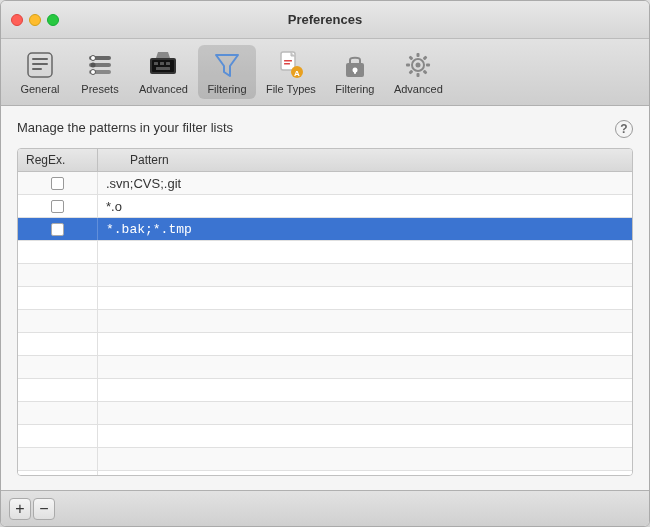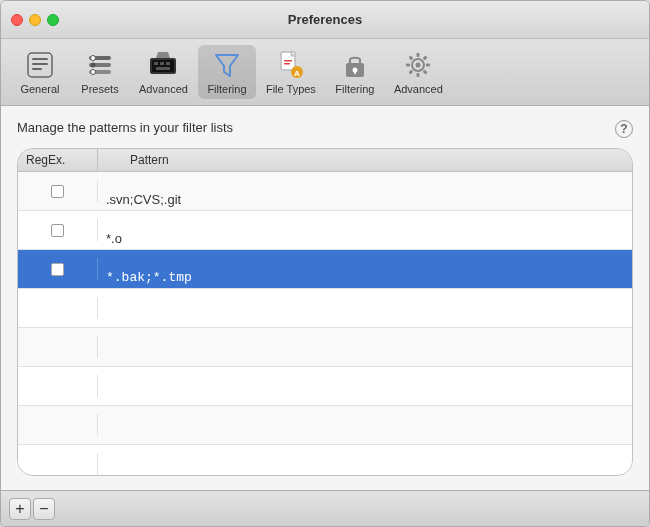--- a/index.html
+++ b/index.html
@@ -137,21 +137,21 @@
       justify-content: center;
       font-size: 12px;
       color: #666;
       cursor: pointer;
       font-weight: bold;
     }
 
     
     .table-container {
       border: 1px solid #c0c0c0;
-      border-radius: 16px;
+      border-radius: 4px;
       overflow: hidden;
       flex: 1;
       display: flex;
       flex-direction: column;
     }
 
     .table-header {
       display: grid;
       grid-template-columns: 80px 1fr;
       background: linear-gradient(to bottom, #e8e8e8, #d8d8d8);
@@ -211,21 +211,20 @@
       height: 22px;
     }
 
     .table-row.selected .table-cell {
       color: white;
       border-right-color: rgba(255,255,255,0.2);
     }
 
     .table-cell:last-child {
       border-right: none;
-      margin-top: 16px;
     }
 
     .checkbox {
       width: 13px;
       height: 13px;
       border: 1px solid #999;
       border-radius: 2px;
       background: white;
       display: flex;
       align-items: center;

